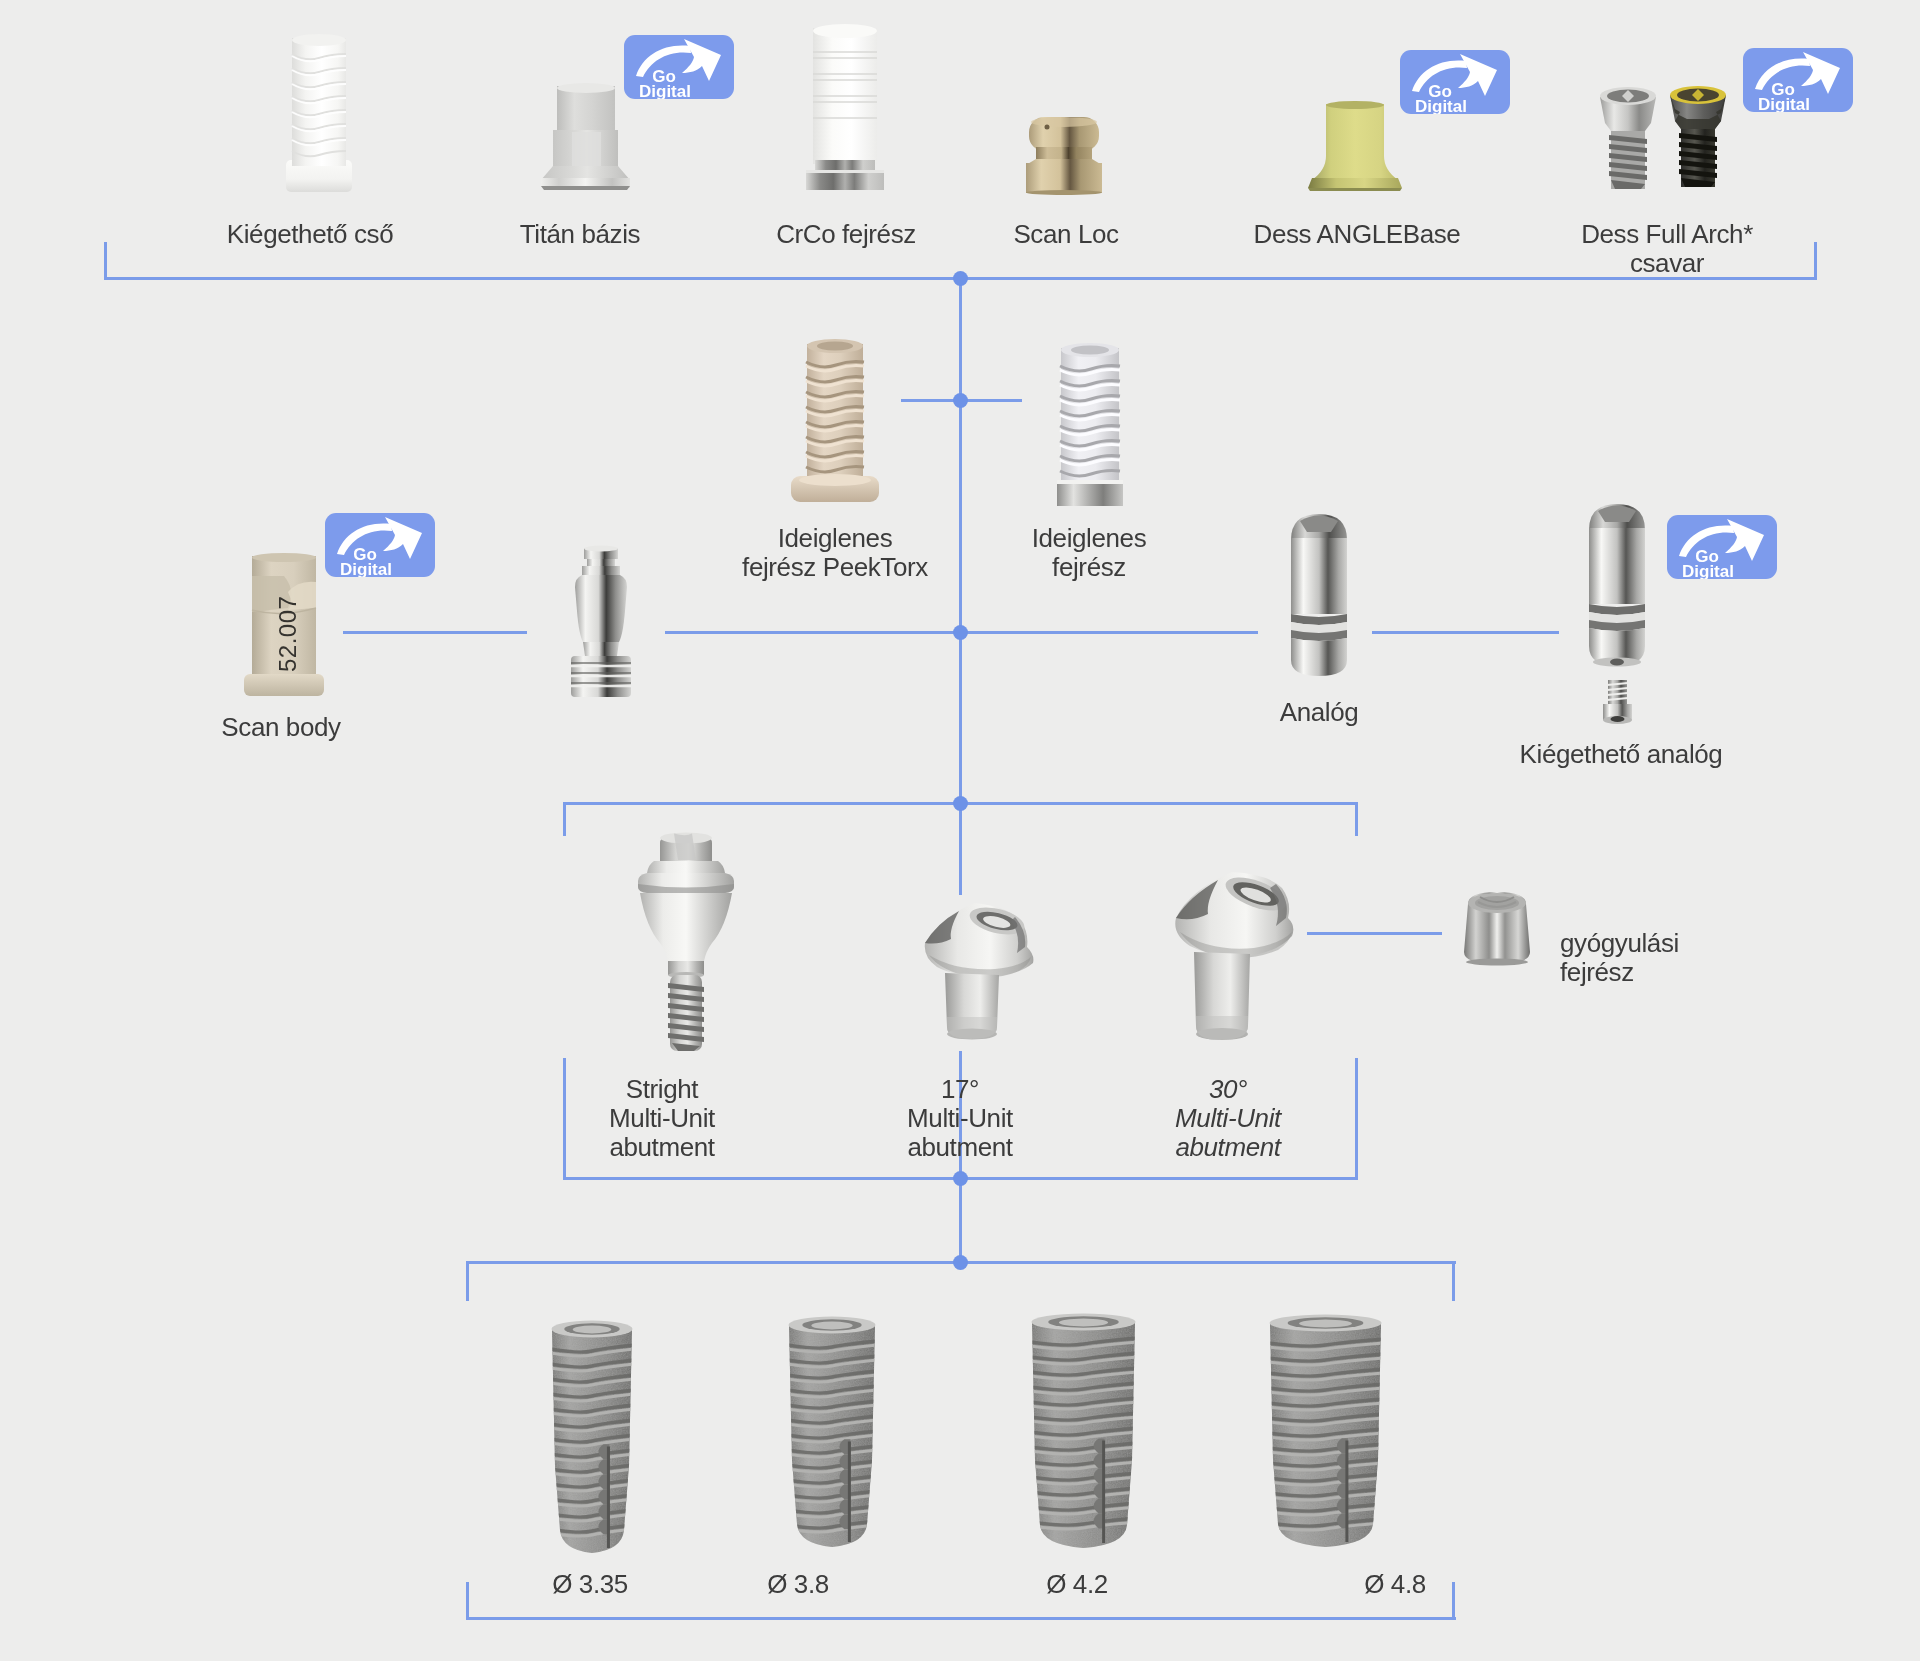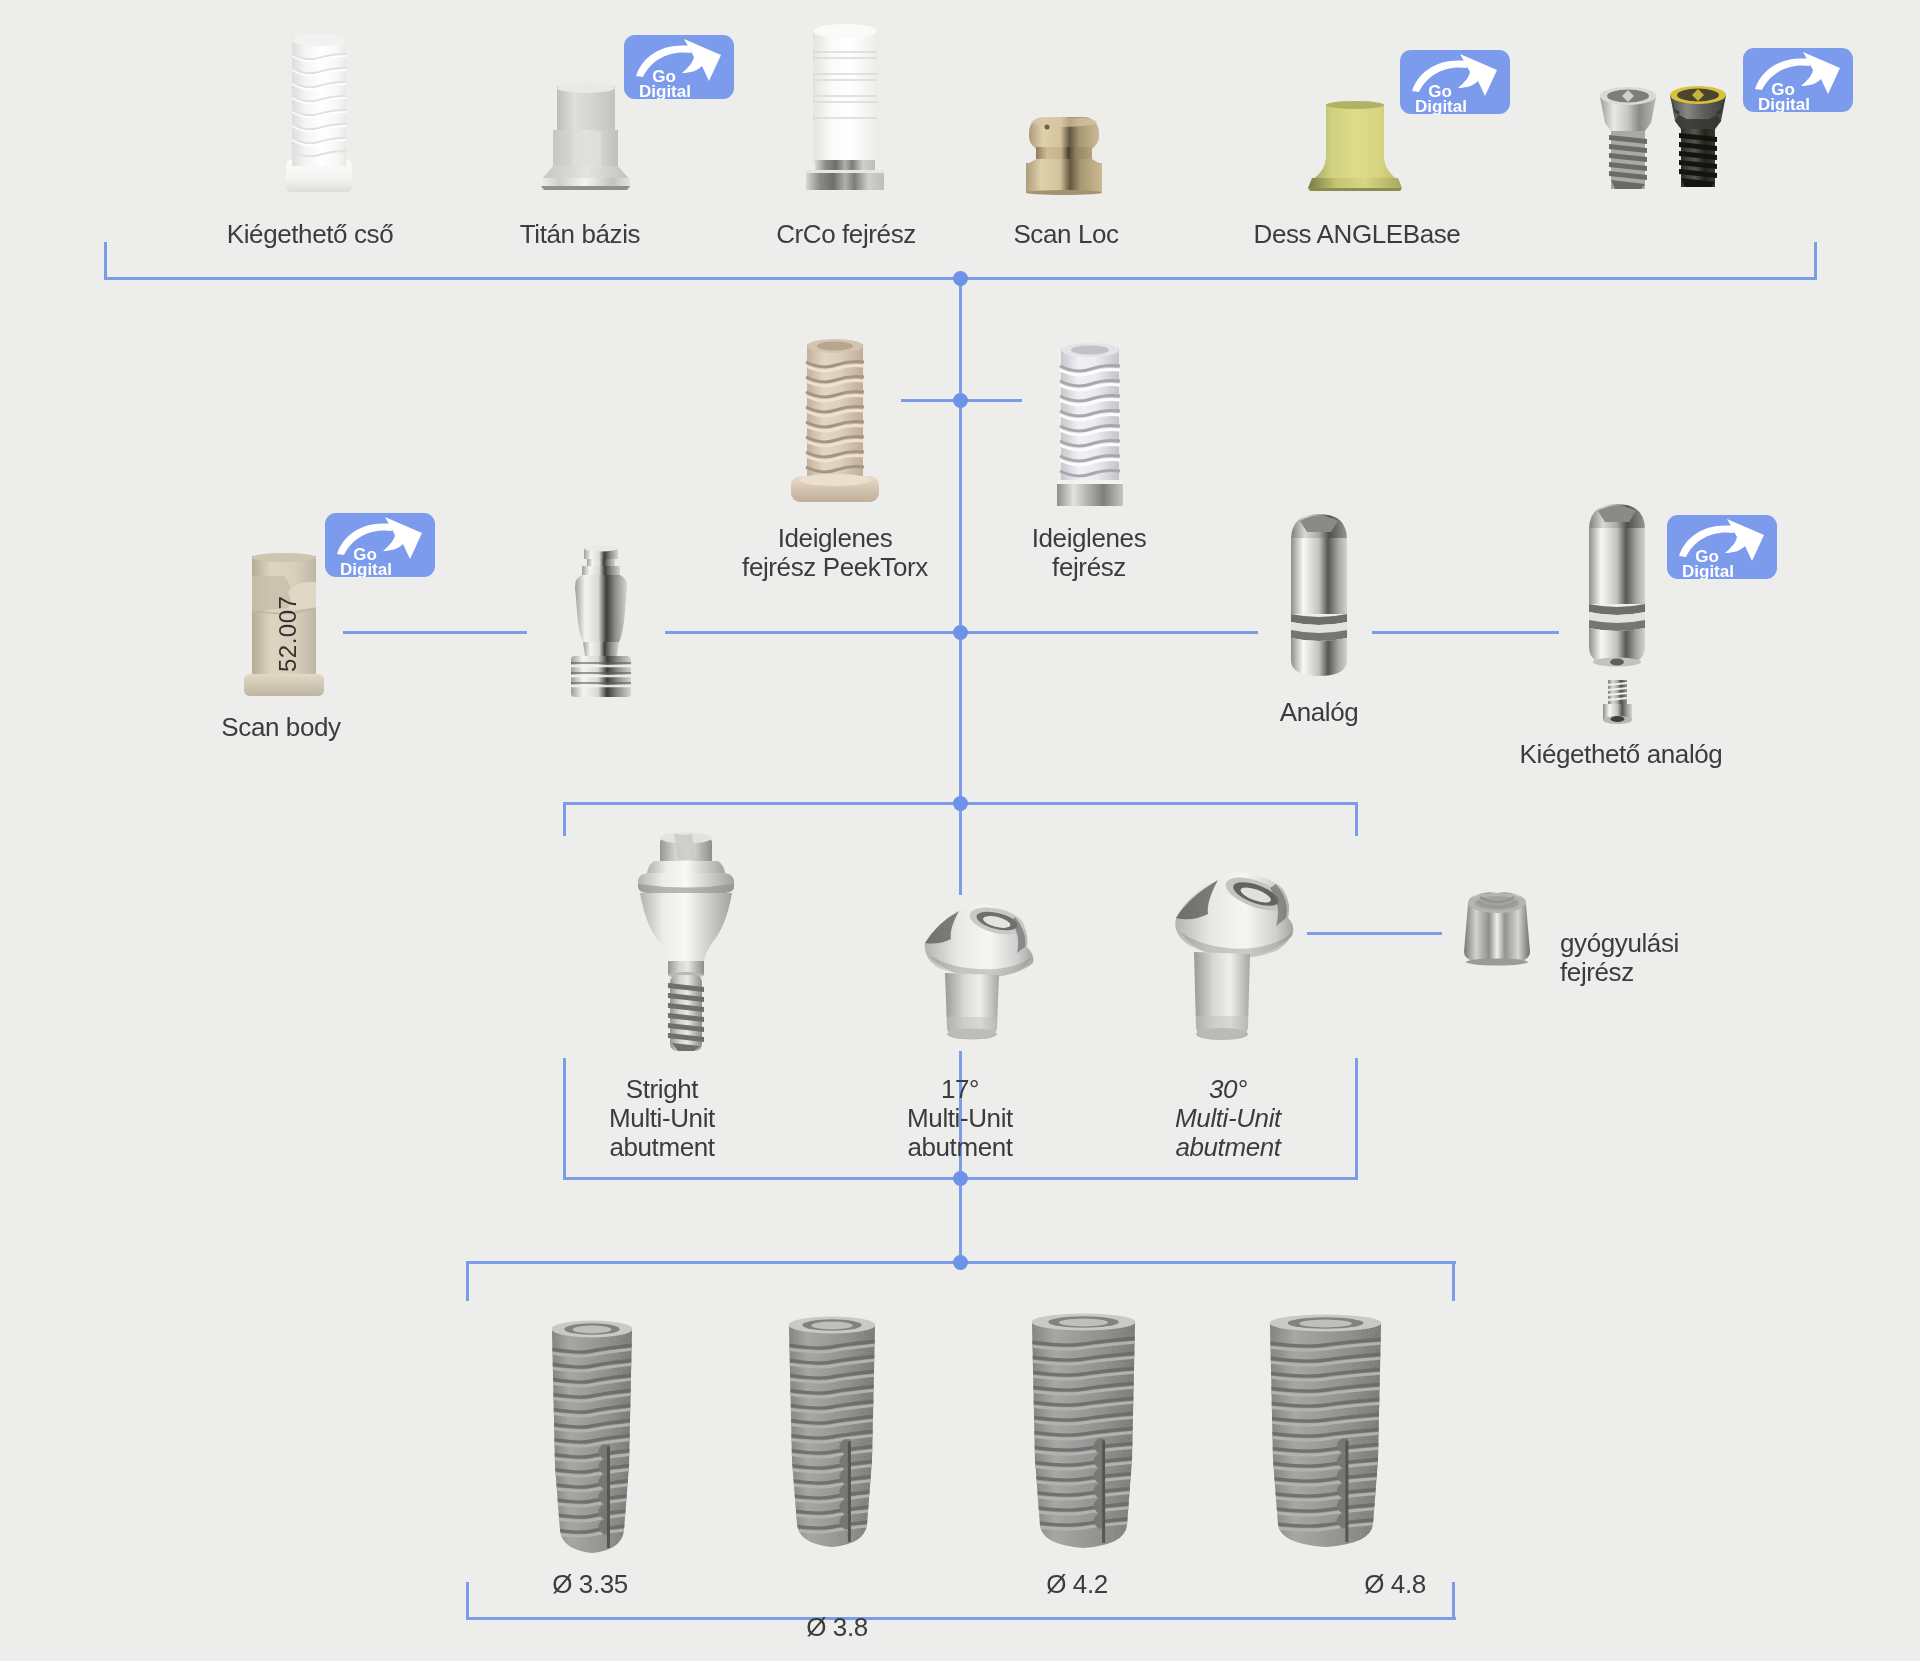--- a/index.html
+++ b/index.html
@@ -51,35 +51,36 @@
 <div class="dot" style="left:953px;top:625px;"></div>
 <div class="dot" style="left:953px;top:796px;"></div>
 <div class="dot" style="left:953px;top:1171px;"></div>
 <div class="dot" style="left:953px;top:1255px;"></div>
 
 <div class="lbl" style="left:160px;top:220px;width:300px;">Kiégethető cső</div>
 <div class="lbl" style="left:430px;top:220px;width:300px;">Titán bázis</div>
 <div class="lbl" style="left:696px;top:220px;width:300px;">CrCo fejrész</div>
 <div class="lbl" style="left:916px;top:220px;width:300px;">Scan Loc</div>
 <div class="lbl" style="left:1207px;top:220px;width:300px;">Dess ANGLEBase</div>
+<div class="lbl" style="left:1517px;top:220px;width:300px;">Dess Full Arch*<br>csavar</div>
 
 <div class="lbl" style="left:685px;top:524px;width:300px;">Ideiglenes<br>fejrész PeekTorx</div>
 <div class="lbl" style="left:939px;top:524px;width:300px;">Ideiglenes<br>fejrész</div>
 
 <div class="lbl" style="left:131px;top:713px;width:300px;">Scan body</div>
 <div class="lbl" style="left:1169px;top:698px;width:300px;">Analóg</div>
 <div class="lbl" style="left:1471px;top:740px;width:300px;">Kiégethető analóg</div>
 
 <div class="lbl" style="left:512px;top:1075px;width:300px;">Stright<br>Multi-Unit<br>abutment</div>
 <div class="lbl" style="left:810px;top:1075px;width:300px;">17°<br>Multi-Unit<br>abutment</div>
 <div class="lbl" style="left:1078px;top:1075px;width:300px;font-style:italic;">30°<br>Multi-Unit<br>abutment</div>
 <div class="lbl" style="left:1560px;top:897px;width:300px;text-align:left;margin-top:32px;">gyógyulási<br>fejrész</div>
 
 <div class="lbl" style="left:440px;top:1570px;width:300px;">Ø 3.35</div>
-<div class="lbl" style="left:687px;top:1570px;width:300px;margin-top:43px;">Ø 3.8</div>
+<div class="lbl" style="left:648px;top:1570px;width:300px;">Ø 3.8</div>
 <div class="lbl" style="left:927px;top:1570px;width:300px;">Ø 4.2</div>
 <div class="lbl" style="left:1245px;top:1570px;width:300px;">Ø 4.8</div>
 
 <div class="badge" style="left:624px;top:35px;" id="b1"><svg width="110" height="64" viewBox="0 0 110 64" xmlns="http://www.w3.org/2000/svg">
         <rect x="0" y="0" width="110" height="64" rx="11" fill="#7d9bec"></rect>
         <path d="M12,41 C19,20 40,8 66,11 L67,18 C45,15 27,25 19,42 Z" fill="#ffffff"></path>
         <path d="M60,4 L97,20 L85,46 L78,31 C73,36 66,38 58,38 C65,32 69,27 70,22 Z" fill="#ffffff"></path>
         <text x="40" y="47" font-size="17" font-weight="bold" fill="#ffffff" text-anchor="middle" font-family="Liberation Sans, sans-serif">Go</text>
         <text x="41" y="62" font-size="17" font-weight="bold" fill="#ffffff" text-anchor="middle" font-family="Liberation Sans, sans-serif">Digital</text>
       </svg></div>

